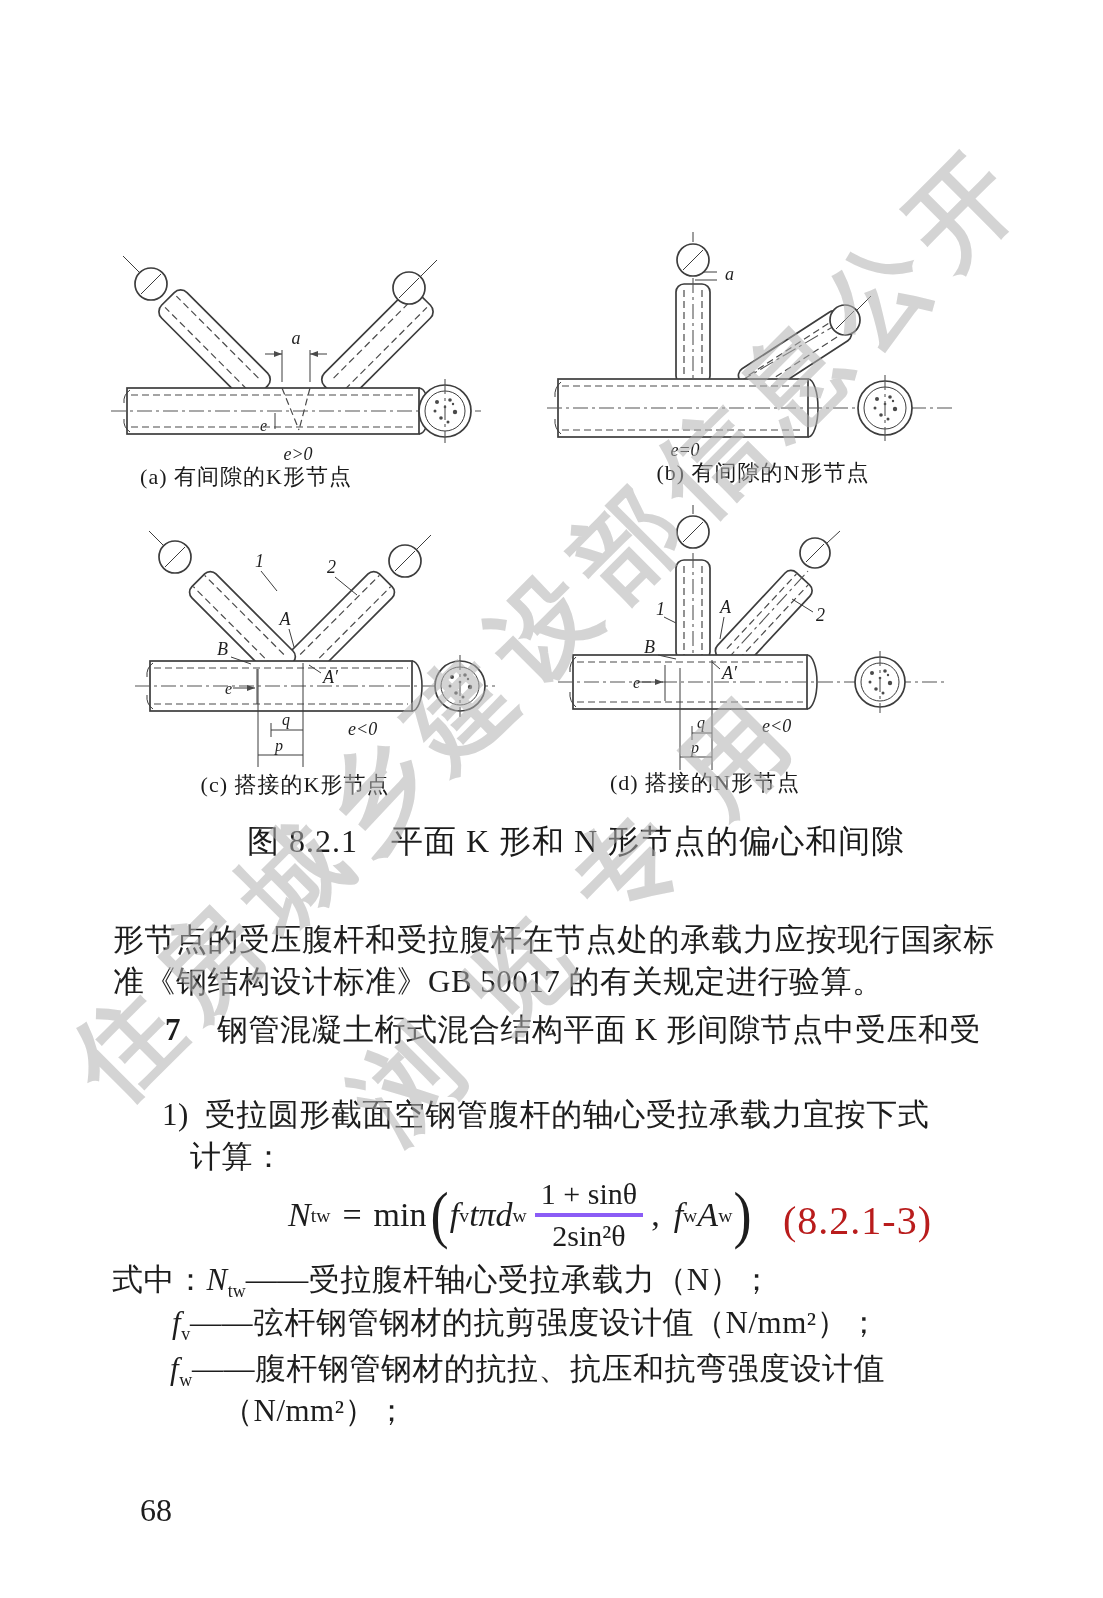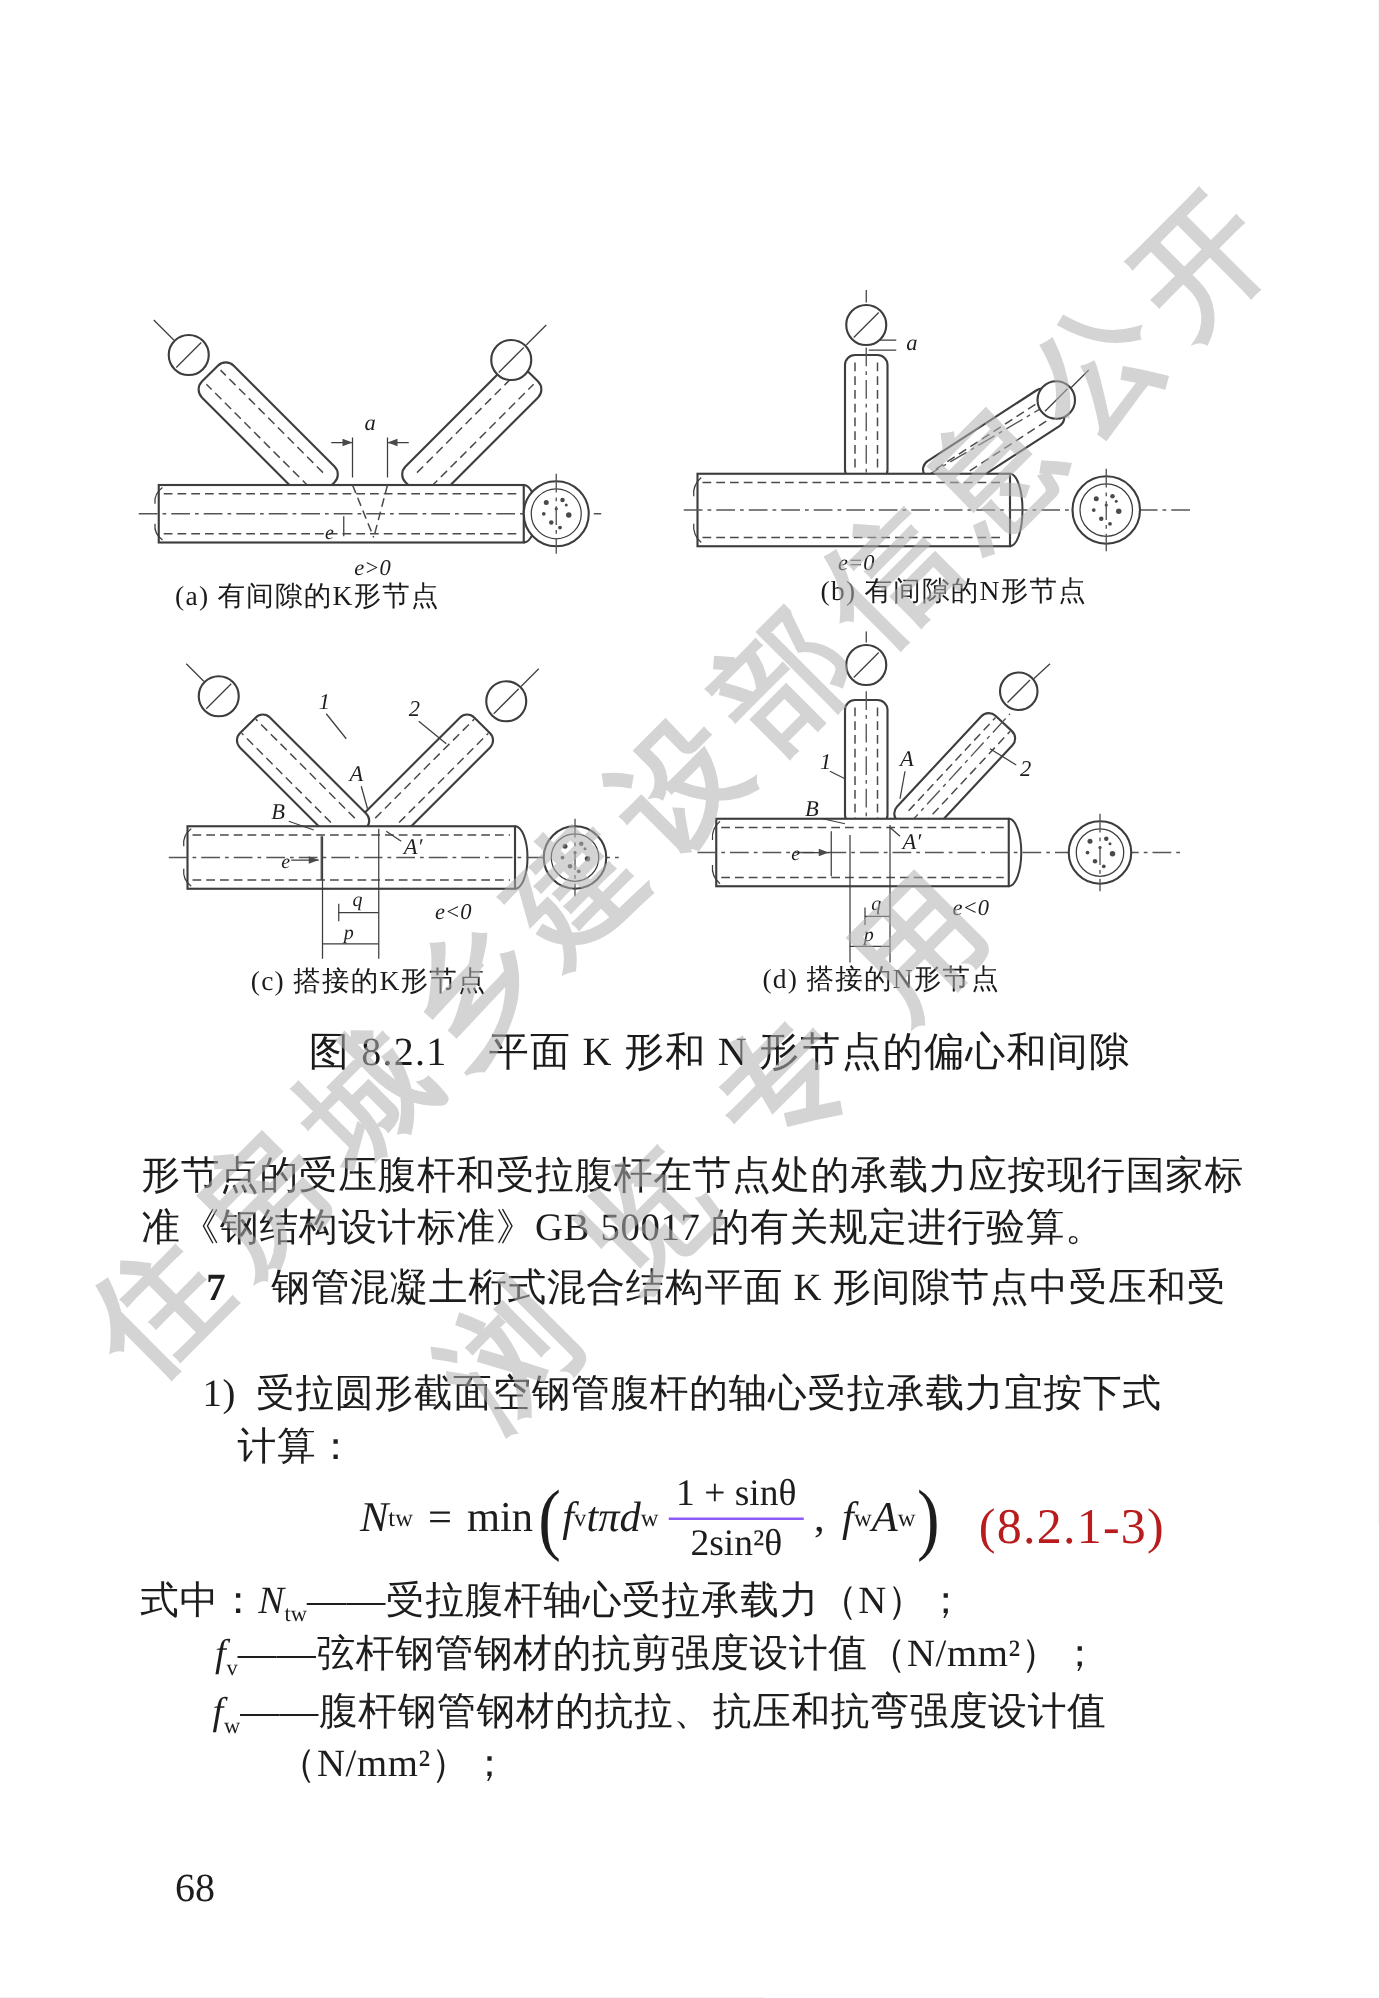--- a/index.html
+++ b/index.html
@@ -36,21 +36,21 @@
   .gap2 { display:inline-block; width:36px; }
   .gap1 { display:inline-block; width:16px; }
   .it   { font-style:italic; }
   sub.s { font-size:.58em; font-style:normal; letter-spacing:0; }
   
   .formula { position:absolute; z-index:2; display:flex; align-items:center; font-size:34px; color:#1d1d1d; white-space:nowrap; }
   .formula .rel  { margin:0 12px; }
   .formula .fn   { margin-right:2px; }
   .paren { font-size:64px; font-weight:400; line-height:1; transform:scaleX(.85); color:#1d1d1d; }
   .frac { display:inline-block; text-align:center; vertical-align:middle; margin:0 8px; font-size:30px; line-height:1.15; }
-  .frac .num { display:block; border-bottom:2px solid #8b5cf6; padding:0 6px 2px; }
+  .frac .num { display:block; border-bottom:4px solid #8b5cf6; padding:0 6px 2px; }
   .frac .den { display:block; padding-top:2px; }
   .eq-tag { position:absolute; z-index:2; font-size:40px; color:#b91c1c; letter-spacing:1px; }
   .pageno { position:absolute; z-index:2; font-size:32px; color:#1d1d1d; }
 </style>
 </head>
 <body>
 
 <div class="page">
 
   <svg class="dia" style="left:105px; top:232px;" width="385" height="265" viewBox="0 0 385 265">

